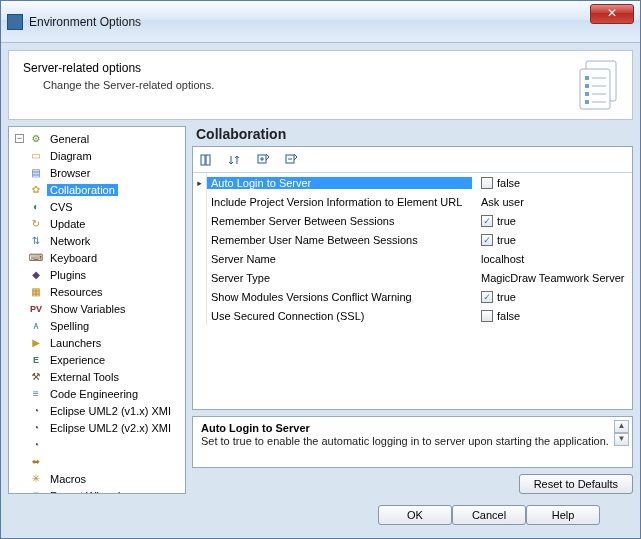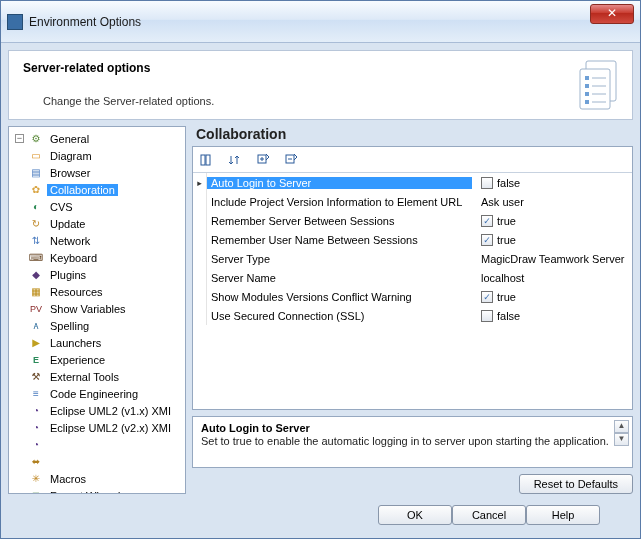--- a/index.html
+++ b/index.html
@@ -2,21 +2,21 @@
 <html><head>
 <meta charset="utf-8">
 <style>
 *{box-sizing:border-box;margin:0;padding:0;font-family:"Segoe UI",Tahoma,sans-serif;font-size:11px}
 body{background:#d9e4f1;width:641px;height:539px;overflow:hidden;border:1px solid #5a7ba8}
 .tb{height:42px;background:linear-gradient(#f7fbff,#dde9f7 45%,#cfe0f4 46%,#e4eef9);border-bottom:1px solid #a9bcd6;display:flex;align-items:center;position:relative}
 .tb-ico{width:16px;height:16px;background:#3a6ea5;margin:0 6px;border:1px solid #264d73;display:inline-block}
 .tb-title{color:#1a1a1a;font-size:12px}
 .tb-close{position:absolute;right:6px;top:3px;width:44px;height:20px;background:linear-gradient(#e58a8a,#c83b2f 45%,#b82a1e 46%,#d04a3f);border:1px solid #8a2b22;border-radius:3px;color:#fff;text-align:center;line-height:16px;font-size:12px;cursor:pointer}
 .hdr{background:#fff;margin:7px 7px 0;border:1px solid #b8c6d9;padding:10px 14px;position:relative;height:70px}
-.hdr h1{font-size:12px;font-weight:bold;margin-bottom:20px}
+.hdr h1{font-size:12px;font-weight:normal;margin-bottom:4px}
 .hdr p{font-size:11px;color:#333;margin-left:20px}
 .hdr-art{position:absolute;right:10px;top:6px;width:48px;height:56px}
 .body{display:flex;margin:6px 7px 0;gap:6px;height:368px}
 .tree{width:178px;background:#fff;border:1px solid #96a8c0;overflow-y:auto;padding:3px 0}
 .tn{display:flex;align-items:center;height:17px;padding-left:6px;cursor:pointer;white-space:nowrap}
 .tn .tw{width:9px;height:9px;border:1px solid #919191;display:inline-flex;align-items:center;justify-content:center;margin-right:4px;font-size:9px;line-height:7px;color:#555;background:#fff}
 .tn .sp{width:13px;display:inline-block}
 .tn .ic{width:16px;height:14px;margin-right:3px;display:inline-flex;align-items:center;justify-content:center;font-size:10px}
 .tn span.lbl{padding:0 3px}
 .tn.sel span.lbl{background:#3399ff;color:#fff}
@@ -121,21 +121,21 @@
         <span class="ic" style="color: rgb(90, 58, 122);">◆</span>
         <span class="lbl">Plugins</span>
       </div>
       <div class="tn">
         <span class="sp"></span>
         <span class="ic" style="color: rgb(184, 134, 11);">▦</span>
         <span class="lbl">Resources</span>
       </div>
       <div class="tn">
         <span class="sp"></span>
-        <span class="ic" style="color: rgb(138, 42, 42); font-weight: normal; font-size: 9px;">PV</span>
+        <span class="ic" style="color: rgb(138, 42, 42); font-weight: bold; font-size: 9px;">PV</span>
         <span class="lbl">Show Variables</span>
       </div>
       <div class="tn">
         <span class="sp"></span>
         <span class="ic" style="color: rgb(42, 106, 154);">ᴀ</span>
         <span class="lbl">Spelling</span>
       </div>
       <div class="tn">
         <span class="sp"></span>
         <span class="ic" style="color: rgb(192, 160, 32);">▶</span>
@@ -243,30 +243,30 @@
           <div class="row">
             <div class="mk"></div>
             <div class="nm">Remember User Name Between Sessions</div>
             <div class="val">
               <span class="cb">✓</span>
               <span>true</span>
             </div>
           </div>
           <div class="row">
             <div class="mk"></div>
+            <div class="nm">Server Name</div>
+            <div class="val">
+              <span>localhost</span>
+            </div>
+          </div>
+          <div class="row">
+            <div class="mk"></div>
             <div class="nm">Server Type</div>
             <div class="val">
               <span>MagicDraw Teamwork Server</span>
-            </div>
-          </div>
-          <div class="row">
-            <div class="mk"></div>
-            <div class="nm">Server Name</div>
-            <div class="val">
-              <span>localhost</span>
             </div>
           </div>
           <div class="row">
             <div class="mk"></div>
             <div class="nm">Show Modules Versions Conflict Warning</div>
             <div class="val">
               <span class="cb">✓</span>
               <span>true</span>
             </div>
           </div>

